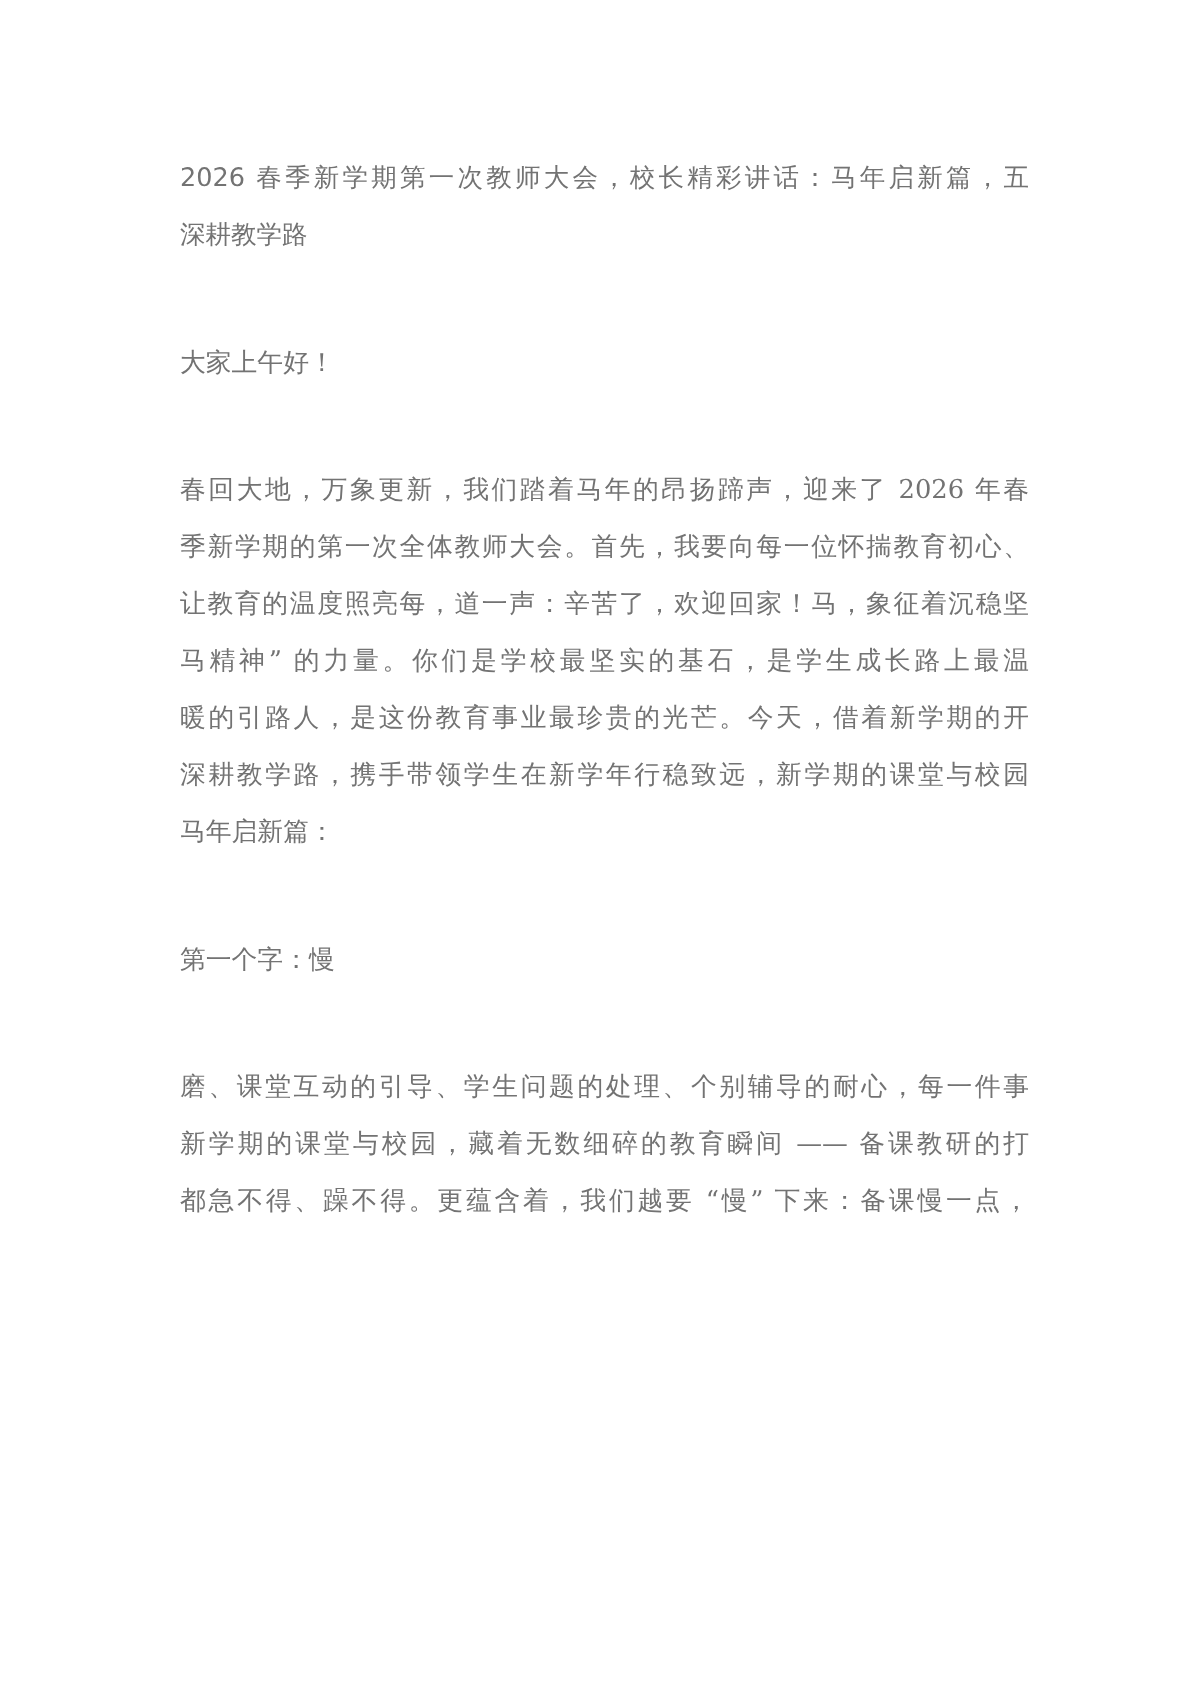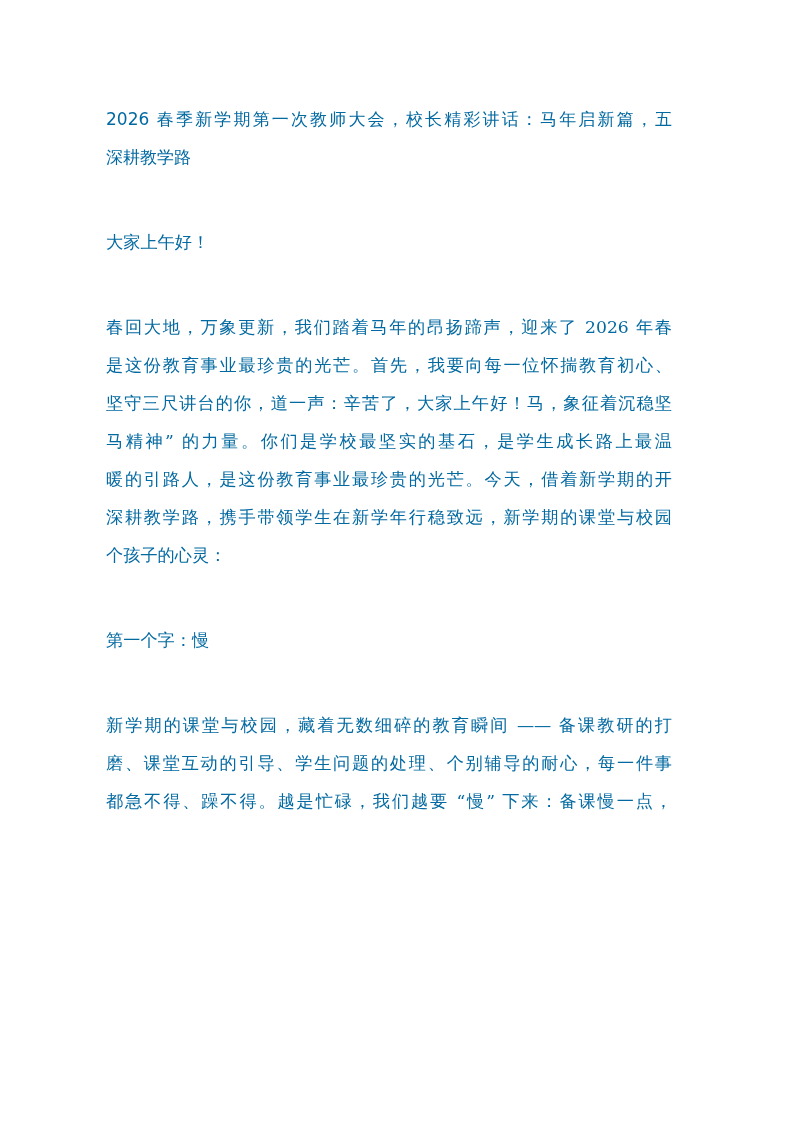--- a/index.html
+++ b/index.html
@@ -1,20 +1,20 @@
 <!DOCTYPE html>
 <html><head>
 <meta charset="utf-8">
 <style>
   html, body { margin: 0; padding: 0; background: #ffffff; }
   body { width: 793px; height: 1122px; position: relative; overflow: hidden; }
   .page {
-    position: absolute; left: 106px; top: 100px; width: 566px;
+    position: absolute; left: 120px; top: 100px; width: 566px;
     font-family: "DejaVu Serif", "Liberation Serif", serif;
-    font-size: 17.2px; color: #0369a1;
+    font-size: 17.2px; color: #737373;
   }
   .line {
     height: 38px; line-height: 38px; white-space: nowrap;
     display: block; text-align: justify; text-align-last: justify;
   }
   .line.last { text-align-last: left; }
   .para { margin: 0 0 47px 0; }
   .title .line { font-family: "DejaVu Sans", "Liberation Sans", sans-serif; font-size: 17px; }
 </style>
 </head>
@@ -26,30 +26,30 @@
     <span class="line last">深耕教学路</span>
   </div>
 
 
   <div class="para">
     <span class="line last">大家上午好！</span>
   </div>
 
   <div class="para">
     <span class="line">春回大地，万象更新，我们踏着马年的昂扬蹄声，迎来了 2026 年春</span>
-    <span class="line">是这份教育事业最珍贵的光芒。首先，我要向每一位怀揣教育初心、</span>
-    <span class="line">坚守三尺讲台的你，道一声：辛苦了，大家上午好！马，象征着沉稳坚</span>
+    <span class="line">季新学期的第一次全体教师大会。首先，我要向每一位怀揣教育初心、</span>
+    <span class="line">让教育的温度照亮每，道一声：辛苦了，欢迎回家！马，象征着沉稳坚</span>
     <span class="line">马精神” 的力量。你们是学校最坚实的基石，是学生成长路上最温</span>
     <span class="line">暖的引路人，是这份教育事业最珍贵的光芒。今天，借着新学期的开</span>
     <span class="line">深耕教学路，携手带领学生在新学年行稳致远，新学期的课堂与校园</span>
-    <span class="line last">个孩子的心灵：</span>
+    <span class="line last">马年启新篇：</span>
   </div>
 
   <div class="para">
     <span class="line last">第一个字：慢</span>
   </div>
 
   <div class="para">
+    <span class="line">磨、课堂互动的引导、学生问题的处理、个别辅导的耐心，每一件事</span>
     <span class="line">新学期的课堂与校园，藏着无数细碎的教育瞬间 —— 备课教研的打</span>
-    <span class="line">磨、课堂互动的引导、学生问题的处理、个别辅导的耐心，每一件事</span>
-    <span class="line">都急不得、躁不得。越是忙碌，我们越要 “慢” 下来：备课慢一点，</span>
+    <span class="line">都急不得、躁不得。更蕴含着，我们越要 “慢” 下来：备课慢一点，</span>
   </div>
 </div>
 
 </body></html>

